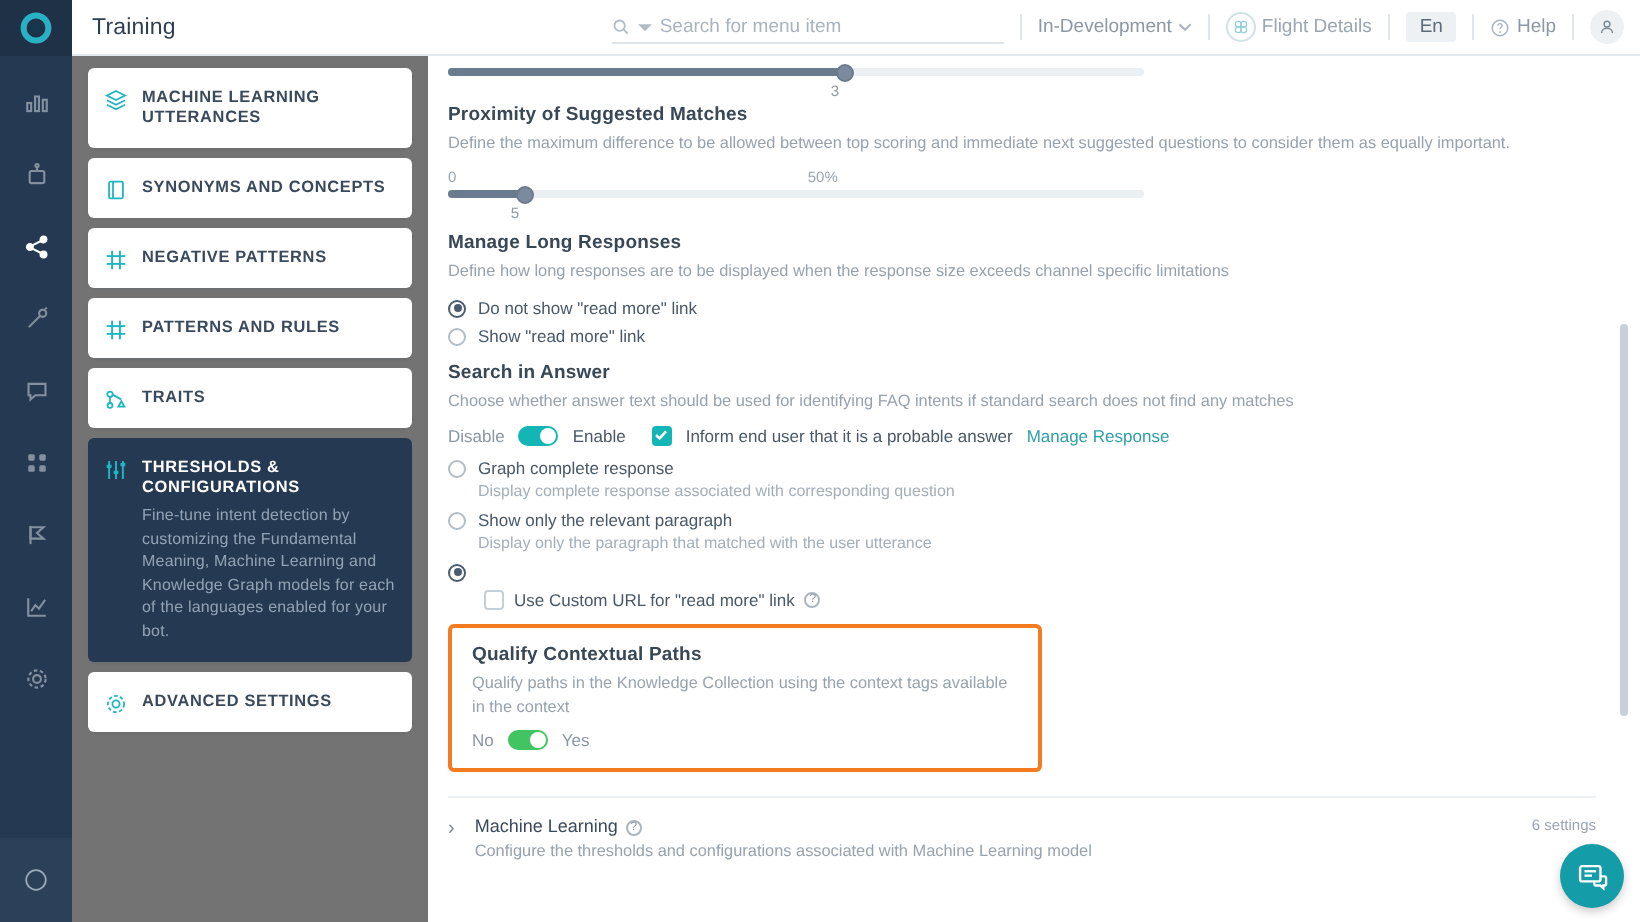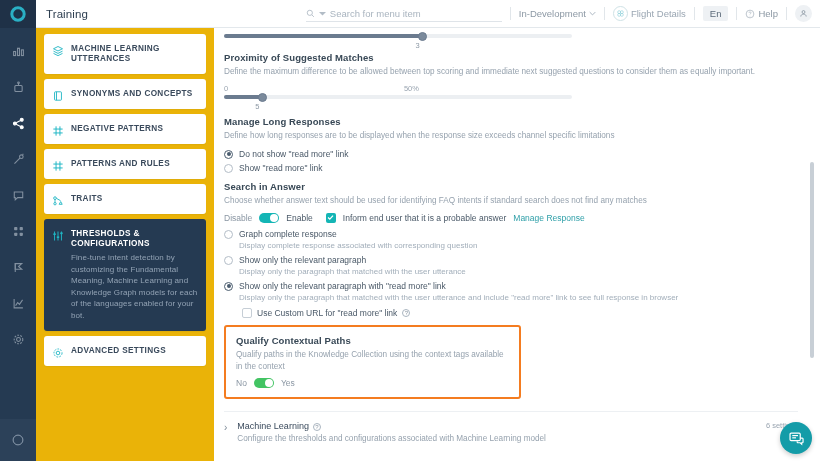--- a/index.html
+++ b/index.html
@@ -68,21 +68,21 @@
     border: 1px solid #cfe2e6; display: flex; align-items: center; justify-content: center;
   }
 
   
   .body { flex: 1; display: flex; min-height: 0; background: #f4f6f8; position: relative; }
 
   
   .navcol {
     width: 178px; flex: 0 0 178px; padding: 6px 8px 0 8px;
     display: flex; flex-direction: column; gap: 5px;
-    background: #eab308;
+    background: #737373;
   }
   .navcard {
     background: #fff; border-radius: 3px; padding: 9px 8px;
     display: flex; align-items: flex-start; gap: 7px; cursor: pointer;
     box-shadow: 0 1px 1px rgba(16,30,54,.05);
   }
   .navcard .lbl {
     font-size: 8.2px; font-weight: 700; color: #3a4a5c;
     letter-spacing: .35px; line-height: 1.25; padding-top: 1px;
   }
@@ -485,24 +485,20 @@
           </div>
           <div class="radio-row">
             <span class="radio"></span>
             <div>
               <div class="radio-label">Show only the relevant paragraph</div>
               <div class="radio-sub">Display only the paragraph that matched with the user utterance</div>
             </div>
           </div>
           <div class="radio-row">
             <span class="radio on"></span>
-            <div>
-              <div class="radio-label">Show only the relevant paragraph with "read more" link</div>
-              <div class="radio-sub">Display only the paragraph that matched with the user utterance and include "read more" link to see full response in browser</div>
-            </div>
           </div>
 
           <div class="toggle-row" style="margin-top:4px;margin-left:18px;gap:5px">
             <span class="chk-empty"></span>
             <span class="inline-lbl">Use Custom URL for "read more" link</span>
             <span class="info-i">?</span>
           </div>
 
           <div class="hl-card">
             <div class="sec-title">Qualify Contextual Paths</div>

